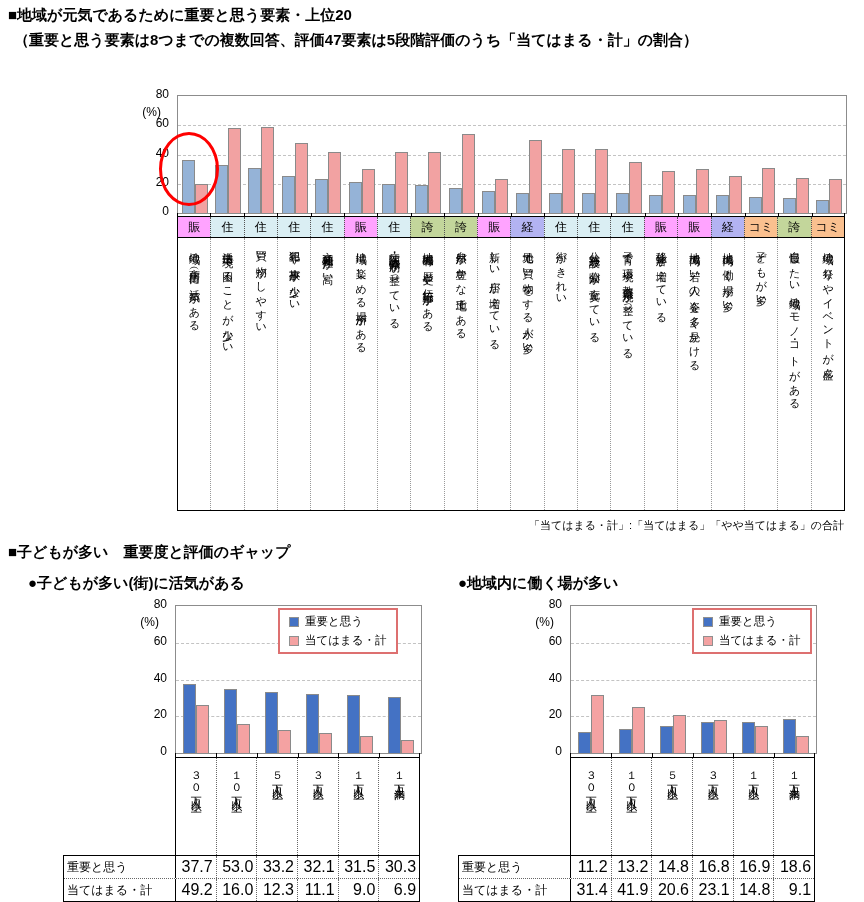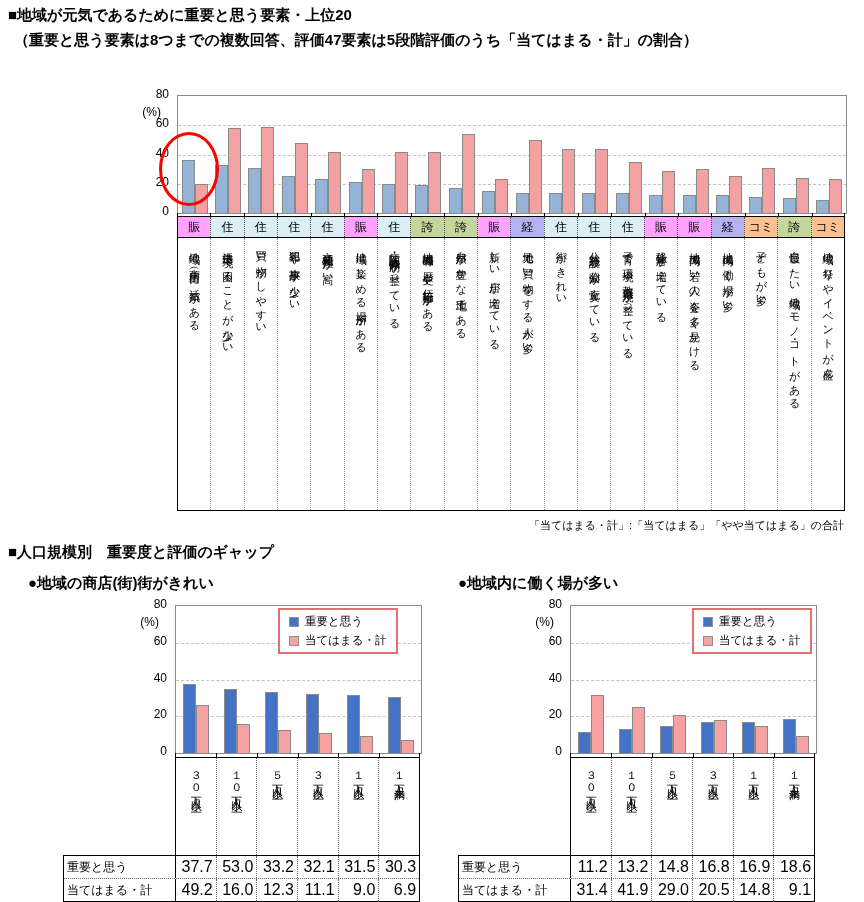--- a/index.html
+++ b/index.html
@@ -242,22 +242,22 @@
         </div>
         <div class="lab-cell">
           <div class="vtext">地域の祭りやイベントが盛ん</div>
         </div>
       </div>
     </div>
   </div>
 
 <div class="note" style="right:20px;top:518px;">「当てはまる・計」:「当てはまる」「やや当てはまる」の合計</div>
 
-<div class="t1" style="left:8px;top:543px;">■人口規模別　重要度と評価のギャップ</div>
-<div class="t1" style="left:28px;top:574px;">●地域の商店(街)街がきれい</div>
+<div class="t1" style="left:8px;top:543px;">■子どもが多い　重要度と評価のギャップ</div>
+<div class="t1" style="left:28px;top:574px;">●子どもが多い(街)に活気がある</div>
 <div class="t1" style="left:458px;top:574px;">●地域内に働く場が多い</div>
 
 <div class="layer">
     <div class="ylab" style="left: 127px; top: 744px; width: 40px;">0</div>
     <div class="ylab" style="left: 127px; top: 707.25px; width: 40px;">20</div>
     <div class="ylab" style="left: 127px; top: 670.5px; width: 40px;">40</div>
     <div class="ylab" style="left: 127px; top: 633.75px; width: 40px;">60</div>
     <div class="ylab" style="left: 127px; top: 597px; width: 40px;">80</div>
     <div class="ylab" style="left: 119px; top: 615px; width: 40px;">(%)</div>
     <div class="plot" style="left: 175px; top: 605px; width: 245px; height: 147px;">
@@ -427,19 +427,19 @@
         <div class="dt-val">13.2</div>
         <div class="dt-val">14.8</div>
         <div class="dt-val">16.8</div>
         <div class="dt-val">16.9</div>
         <div class="dt-val">18.6</div>
       </div>
       <div class="dt-row">
         <div class="dt-label" style="width: 112px;">当てはまる・計</div>
         <div class="dt-val first">31.4</div>
         <div class="dt-val">41.9</div>
-        <div class="dt-val">29.0</div>
-        <div class="dt-val">20.5</div>
+        <div class="dt-val">20.6</div>
+        <div class="dt-val">23.1</div>
         <div class="dt-val">14.8</div>
         <div class="dt-val">9.1</div>
       </div>
     </div>
   </div>
 
 </body></html>

